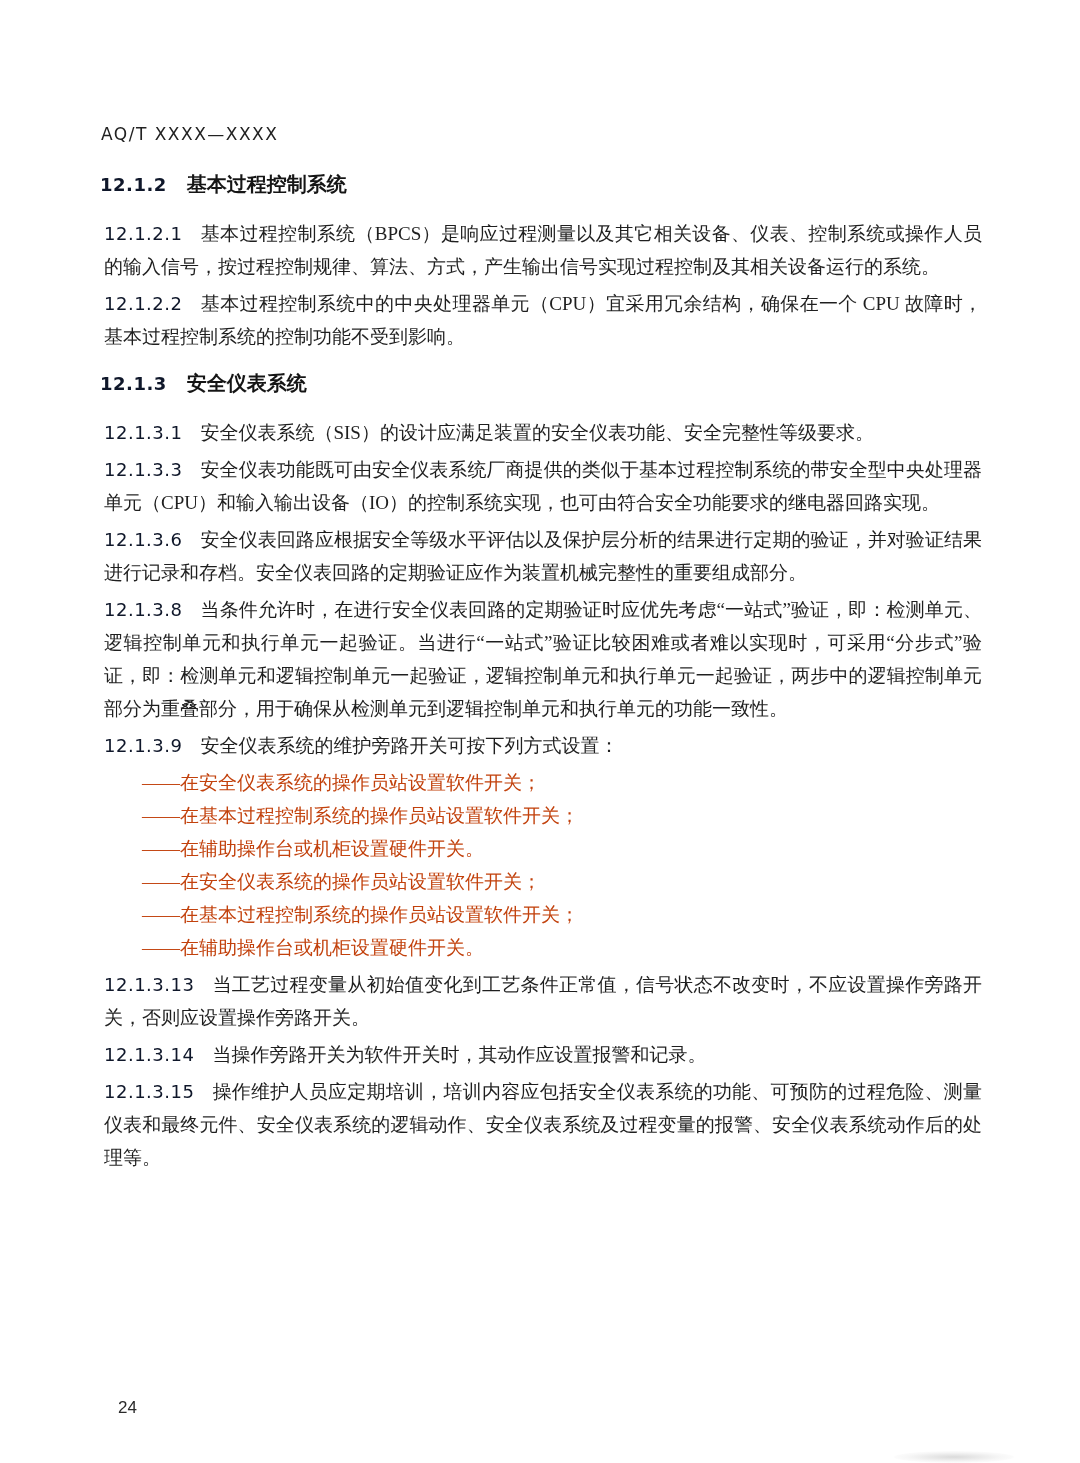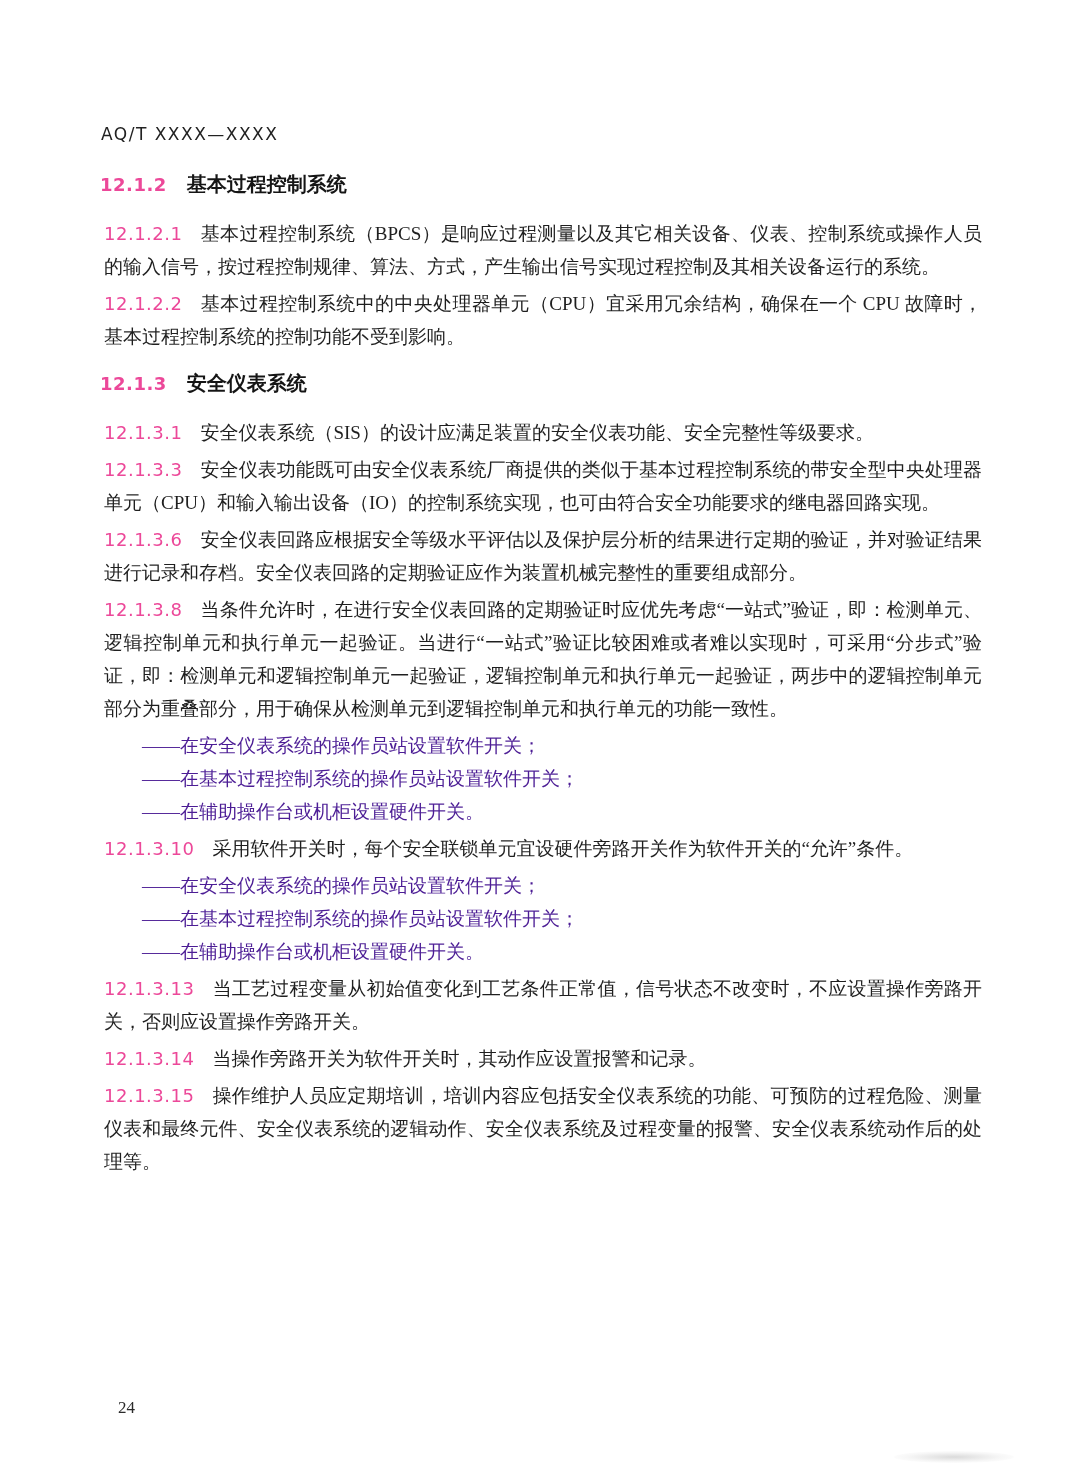--- a/index.html
+++ b/index.html
@@ -43,37 +43,37 @@
     line-height: 33px;
     margin: 4px;
     text-align: justify;
     color: #1f1f1f;
   }
   .num {
     font-family: "DejaVu Sans", "Liberation Sans", sans-serif;
     font-size: 18px;
     letter-spacing: 0.5px;
     margin-right: 18px;
-    color: #ec4899;
+    color: #0f172a;
   }
   p.list-item {
     font-size: 19px;
     line-height: 33px;
     margin: 0;
     padding-left: 42px;
     text-align: justify;
-    color: #4c1d95;
+    color: #c2410c;
   }
   .page-number {
     position: absolute;
     left: 118px;
     top: 1398px;
     font-size: 17px;
     color: #2a2a2a;
-    font-family: Liberation Serif, serif;
+    font-family: Liberation Sans, sans-serif;
   }
   .scan-artifact {
     position: absolute;
     right: 66px;
     bottom: 0px;
     width: 120px;
     height: 12px;
     background: radial-gradient(ellipse at center, rgba(150,150,150,0.35) 0%, rgba(200,200,200,0.15) 55%, rgba(255,255,255,0) 80%);
     border-radius: 50%;
   }
@@ -100,26 +100,26 @@
 
     <p class="clause"><span class="num">12.1.3.3</span><span>安全仪表功能既可由安全仪表系统厂商提供的类似于基本过程控制系统的带安全型中央处理器单元（CPU）和输入输出设备（IO）的控制系统实现，也可由符合安全功能要求的继电器回路实现。</span></p>
 
 
 
     <p class="clause"><span class="num">12.1.3.6</span><span>安全仪表回路应根据安全等级水平评估以及保护层分析的结果进行定期的验证，并对验证结果进行记录和存档。安全仪表回路的定期验证应作为装置机械完整性的重要组成部分。</span></p>
 
 
     <p class="clause"><span class="num">12.1.3.8</span><span>当条件允许时，在进行安全仪表回路的定期验证时应优先考虑“一站式”验证，即：检测单元、逻辑控制单元和执行单元一起验证。当进行“一站式”验证比较困难或者难以实现时，可采用“分步式”验证，即：检测单元和逻辑控制单元一起验证，逻辑控制单元和执行单元一起验证，两步中的逻辑控制单元部分为重叠部分，用于确保从检测单元到逻辑控制单元和执行单元的功能一致性。</span></p>
 
+    <p class="clause"><span class="num">12.1.3.9</span><span>安全仪表系统的维护旁路开关可按下列方式设置：</span></p>
 
     <p class="list-item">——在安全仪表系统的操作员站设置软件开关；</p>
     <p class="list-item">——在基本过程控制系统的操作员站设置软件开关；</p>
     <p class="list-item">——在辅助操作台或机柜设置硬件开关。</p>
 
-    <p class="clause"><span class="num">12.1.3.10</span><span>采用软件开关时，每个安全联锁单元宜设硬件旁路开关作为软件开关的“允许”条件。</span></p>
 
 
 
     <p class="list-item">——在安全仪表系统的操作员站设置软件开关；</p>
     <p class="list-item">——在基本过程控制系统的操作员站设置软件开关；</p>
     <p class="list-item">——在辅助操作台或机柜设置硬件开关。</p>
 
     <p class="clause"><span class="num">12.1.3.13</span><span>当工艺过程变量从初始值变化到工艺条件正常值，信号状态不改变时，不应设置操作旁路开关，否则应设置操作旁路开关。</span></p>
 
     <p class="clause"><span class="num">12.1.3.14</span><span>当操作旁路开关为软件开关时，其动作应设置报警和记录。</span></p>

